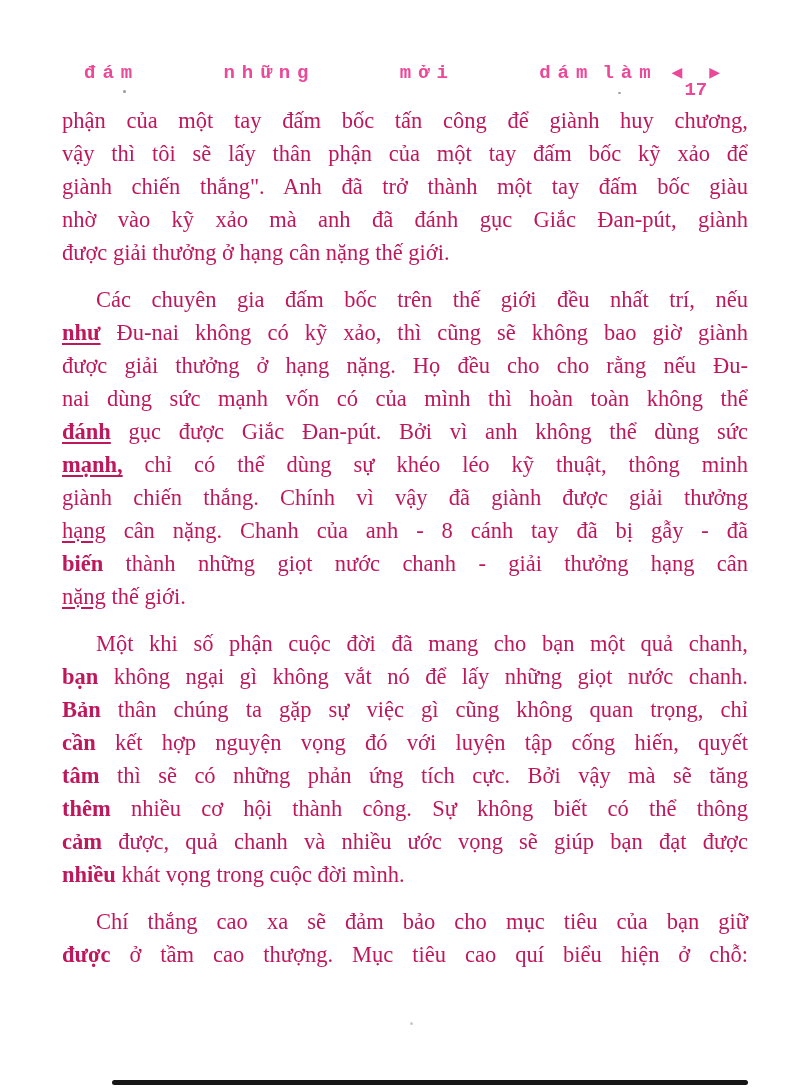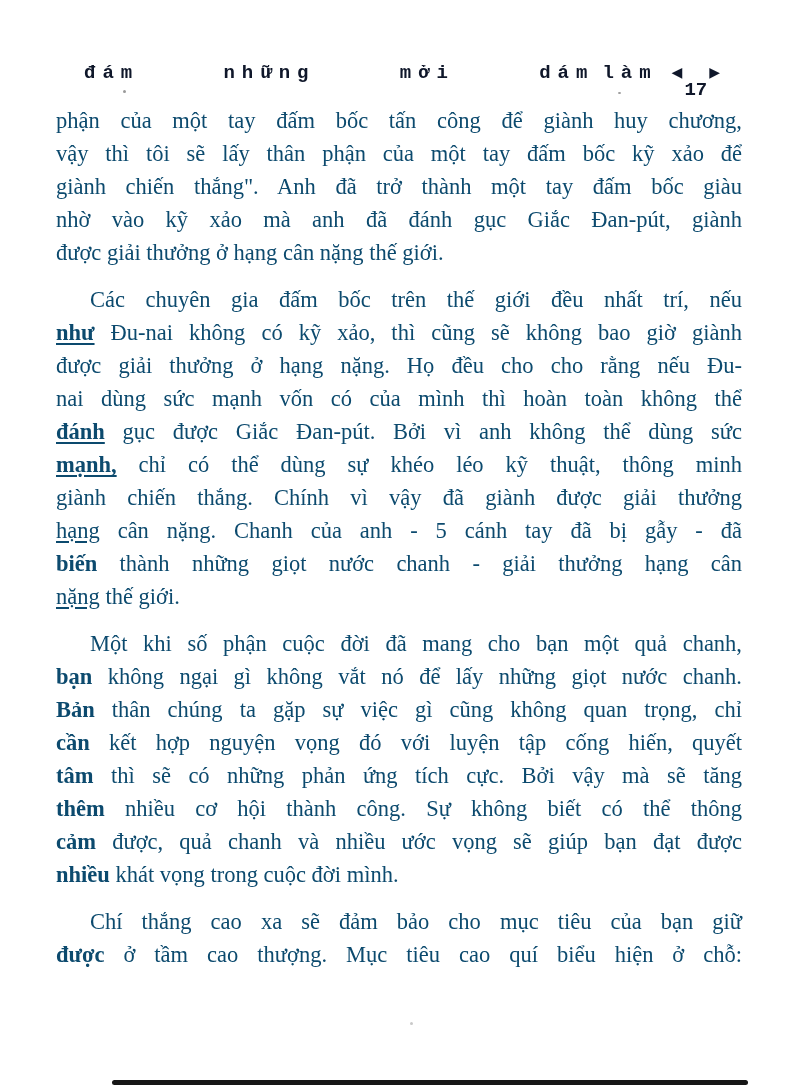--- a/index.html
+++ b/index.html
@@ -11,32 +11,32 @@
     overflow:hidden;
     color:#151515;
   }
   .page{position:absolute;inset:0;background:#fff;}
 
   
   .running-head{
     position:absolute;top:44px;left:84px;right:80px;
     display:flex;align-items:baseline;justify-content:space-between;
     font-family:"Liberation Mono","DejaVu Sans Mono",monospace;
-    font-weight:700;font-size:19px;color:#0f172a;
+    font-weight:700;font-size:19px;color:#ec4899;
   }
   .hw{letter-spacing:7px;}
   .head-right{display:flex;align-items:baseline;gap:8px;}
   .pagenum{display:flex;align-items:center;gap:2px;margin-left:6px;}
   .tri{font-family:"DejaVu Sans",sans-serif;font-size:14px;line-height:1;transform:translateY(-1px);}
   .num{font-family:Liberation Mono, monospace;font-weight:700;font-size:19px;letter-spacing:0;margin-top:35px;}
 
   
   .body-text{
-    position:absolute;top:104px;left:56px;width:686px;
-    font-size:22.5px;line-height:33px;color:#0c4a6e;
+    position:absolute;top:104px;left:62px;width:686px;
+    font-size:22.5px;line-height:33px;color:#be185d;
   }
   .para{margin:0 0 14px 0;}
   .para.indent .line:first-child{text-indent:34px;}
   .line{
     text-align:justify;
     text-align-last:justify;
     white-space:normal;
   }
   .line.last{text-align-last:left;}
   .b{font-weight:700;}
@@ -83,21 +83,21 @@
         <div class="line last"><span>được giải thưởng ở hạng cân nặng thế giới.</span></div>
       </div>
       <div class="para indent">
         <div class="line"><span>Các chuyên gia đấm bốc trên thế giới đều nhất trí, nếu</span></div>
         <div class="line"><span class="b u">như</span><span> Đu-nai không có kỹ xảo, thì cũng sẽ không bao giờ giành</span></div>
         <div class="line"><span>được giải thưởng ở hạng nặng. Họ đều cho cho rằng nếu Đu-</span></div>
         <div class="line"><span>nai dùng sức mạnh vốn có của mình thì hoàn toàn không thể</span></div>
         <div class="line"><span class="b u">đánh</span><span> gục được Giắc Đan-pút. Bởi vì anh không thể dùng sức</span></div>
         <div class="line"><span class="b u">mạnh,</span><span> chỉ có thể dùng sự khéo léo kỹ thuật, thông minh</span></div>
         <div class="line"><span>giành chiến thắng. Chính vì vậy đã giành được giải thưởng</span></div>
-        <div class="line"><span class="u">hạng</span><span> cân nặng. Chanh của anh - 5 cánh tay đã bị gẫy - đã</span></div>
+        <div class="line"><span class="u">hạng</span><span> cân nặng. Chanh của anh - 8 cánh tay đã bị gẫy - đã</span></div>
         <div class="line"><span class="b">biến</span><span> thành những giọt nước chanh - giải thưởng hạng cân</span></div>
         <div class="line last"><span class="u">nặng</span><span> thế giới.</span></div>
       </div>
       <div class="para indent">
         <div class="line"><span>Một khi số phận cuộc đời đã mang cho bạn một quả chanh,</span></div>
         <div class="line"><span class="b">bạn</span><span> không ngại gì không vắt nó để lấy những giọt nước chanh.</span></div>
         <div class="line"><span class="b">Bản</span><span> thân chúng ta gặp sự việc gì cũng không quan trọng, chỉ</span></div>
         <div class="line"><span class="b">cần</span><span> kết hợp nguyện vọng đó với luyện tập cống hiến, quyết</span></div>
         <div class="line"><span class="b">tâm</span><span> thì sẽ có những phản ứng tích cực. Bởi vậy mà sẽ tăng</span></div>
         <div class="line"><span class="b">thêm</span><span> nhiều cơ hội thành công. Sự không biết có thể thông</span></div>

